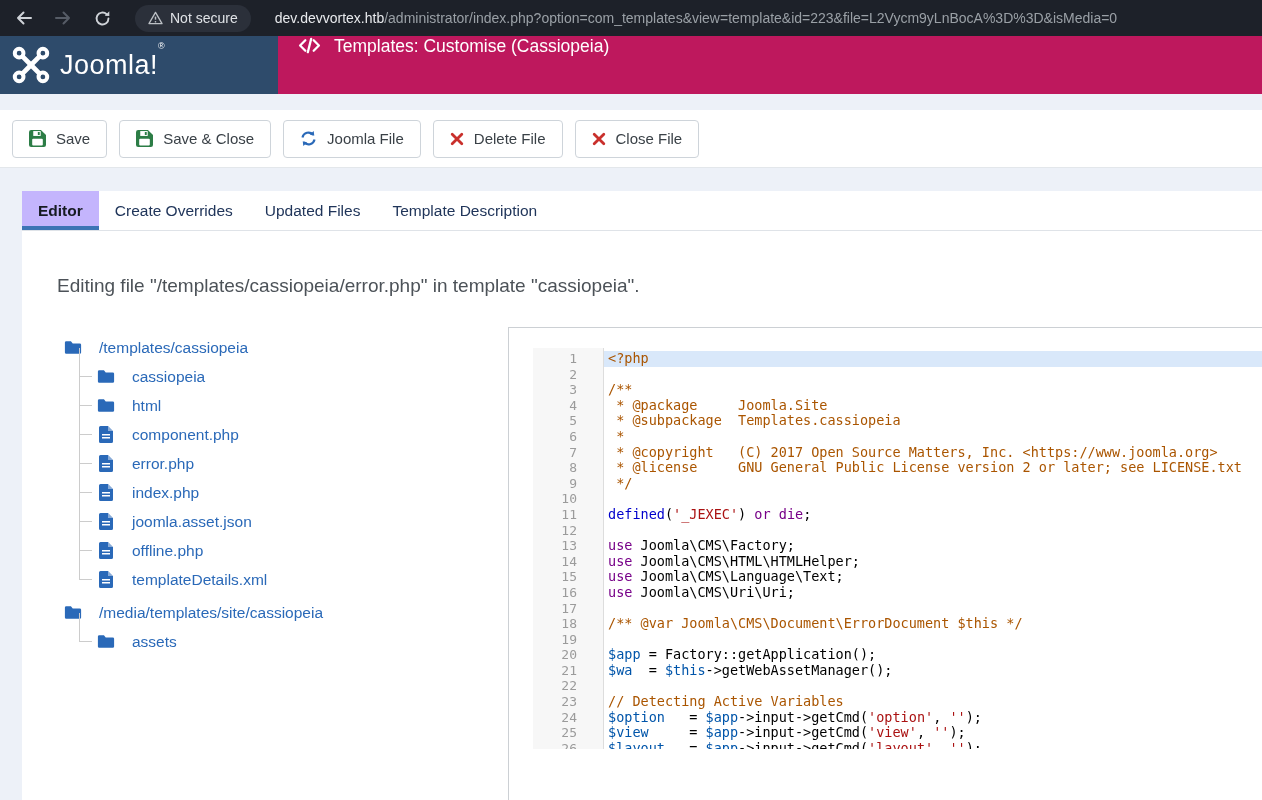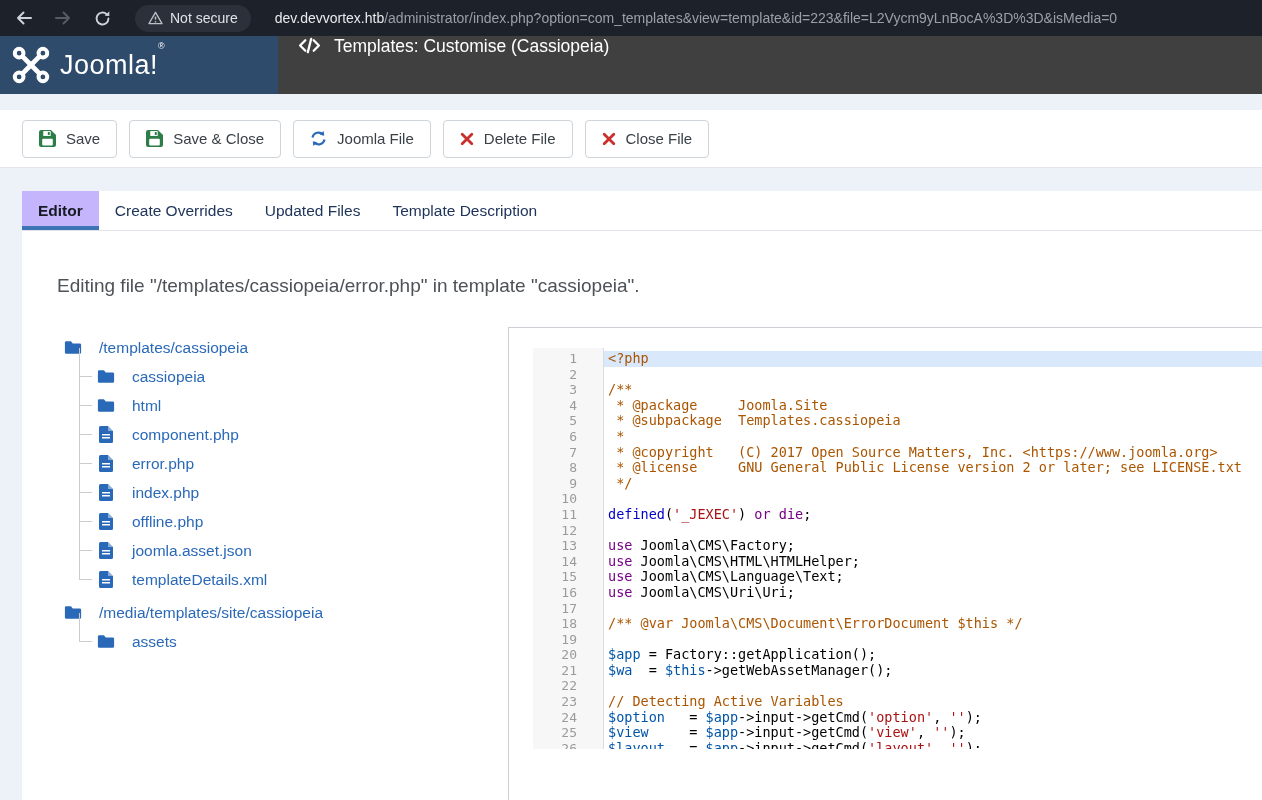--- a/index.html
+++ b/index.html
@@ -12,32 +12,32 @@
                  background:#1d2129; display:flex; align-items:center; padding-left:12px; }
   .nav-ico { width:24px; height:24px; display:flex; align-items:center; justify-content:center;
              margin-right:15px; cursor:pointer; }
   .chip { height:27px; background:#2b303a; border-radius:14px; display:flex; align-items:center;
           gap:7px; padding:0 13px; margin-left:6px; color:#dfe2e6; font-size:14px; }
   .url { margin-left:24px; font-size:14px; white-space:nowrap; overflow:hidden; }
   .url .host { color:#e8eaed; }
   .url .path { color:#9aa0a6; }
 
   
-  .jheader { position:absolute; top:36px; left:0; right:0; height:58px; background:#404040;
+  .jheader { position:absolute; top:36px; left:0; right:0; height:58px; background:#be185d;
              display:flex; align-items:stretch; }
   .brand { width:278px; background:#2e4b6b; display:flex; align-items:center; gap:10px;
            padding-left:12px; }
   .brand-word { color:#fff; font-size:27px; letter-spacing:.5px; }
   .brand-reg { color:#fff; font-size:9px; vertical-align:top; position:relative; top:-9px; }
   .jtitle-wrap { display:flex; align-items:flex-start; gap:13px; padding-left:20px; }
   .jtitle { color:#fff; font-size:17.5px; font-weight:400; }
 
   
   .toolbar { position:absolute; top:110px; left:0; right:0; height:58px; background:#fff;
-             display:flex; align-items:center; gap:12px; padding-left:22px;
+             display:flex; align-items:center; gap:12px; padding-left:12px;
              border-bottom:1px solid #e3e7eb; }
   .tbtn { height:38px; background:#fff; border:1px solid #ced4da; border-radius:4px;
           display:inline-flex; align-items:center; gap:10px; padding:0 16px;
           font-size:15px; color:#3a4147; font-family:inherit; cursor:pointer; }
   .ticon { display:flex; align-items:center; }
 
   
   .card { position:absolute; top:191px; left:22px; width:1280px; height:640px; background:#fff; }
 
   .tabs { position:absolute; top:0; left:0; right:0; height:40px; display:flex;
@@ -259,32 +259,32 @@
         </div>
         <div class="trow">
           <span class="ticon-tree">
             <svg width="14" height="17" viewBox="0 0 14 17">
               <path fill="#2a69b8" d="M0 1.5A1.5 1.5 0 0 1 1.5 0H9l5 5v10.5a1.5 1.5 0 0 1-1.5 1.5h-11A1.5 1.5 0 0 1 0 15.5z"></path>
               <path fill="#fff" opacity=".45" d="M9 0l5 5H9z"></path>
               <rect x="3" y="8" width="8" height="1.5" fill="#fff"></rect>
               <rect x="3" y="11" width="8" height="1.5" fill="#fff"></rect>
             </svg>
           </span>
+          <span class="tlbl">joomla.asset.json</span>
+        </div>
+        <div class="trow">
+          <span class="ticon-tree">
+            <svg width="14" height="17" viewBox="0 0 14 17">
+              <path fill="#2a69b8" d="M0 1.5A1.5 1.5 0 0 1 1.5 0H9l5 5v10.5a1.5 1.5 0 0 1-1.5 1.5h-11A1.5 1.5 0 0 1 0 15.5z"></path>
+              <path fill="#fff" opacity=".45" d="M9 0l5 5H9z"></path>
+              <rect x="3" y="8" width="8" height="1.5" fill="#fff"></rect>
+              <rect x="3" y="11" width="8" height="1.5" fill="#fff"></rect>
+            </svg>
+          </span>
           <span class="tlbl">offline.php</span>
-        </div>
-        <div class="trow">
-          <span class="ticon-tree">
-            <svg width="14" height="17" viewBox="0 0 14 17">
-              <path fill="#2a69b8" d="M0 1.5A1.5 1.5 0 0 1 1.5 0H9l5 5v10.5a1.5 1.5 0 0 1-1.5 1.5h-11A1.5 1.5 0 0 1 0 15.5z"></path>
-              <path fill="#fff" opacity=".45" d="M9 0l5 5H9z"></path>
-              <rect x="3" y="8" width="8" height="1.5" fill="#fff"></rect>
-              <rect x="3" y="11" width="8" height="1.5" fill="#fff"></rect>
-            </svg>
-          </span>
-          <span class="tlbl">joomla.asset.json</span>
         </div>
         <div class="trow">
           <span class="ticon-tree">
             <svg width="14" height="17" viewBox="0 0 14 17">
               <path fill="#2a69b8" d="M0 1.5A1.5 1.5 0 0 1 1.5 0H9l5 5v10.5a1.5 1.5 0 0 1-1.5 1.5h-11A1.5 1.5 0 0 1 0 15.5z"></path>
               <path fill="#fff" opacity=".45" d="M9 0l5 5H9z"></path>
               <rect x="3" y="8" width="8" height="1.5" fill="#fff"></rect>
               <rect x="3" y="11" width="8" height="1.5" fill="#fff"></rect>
             </svg>
           </span>

